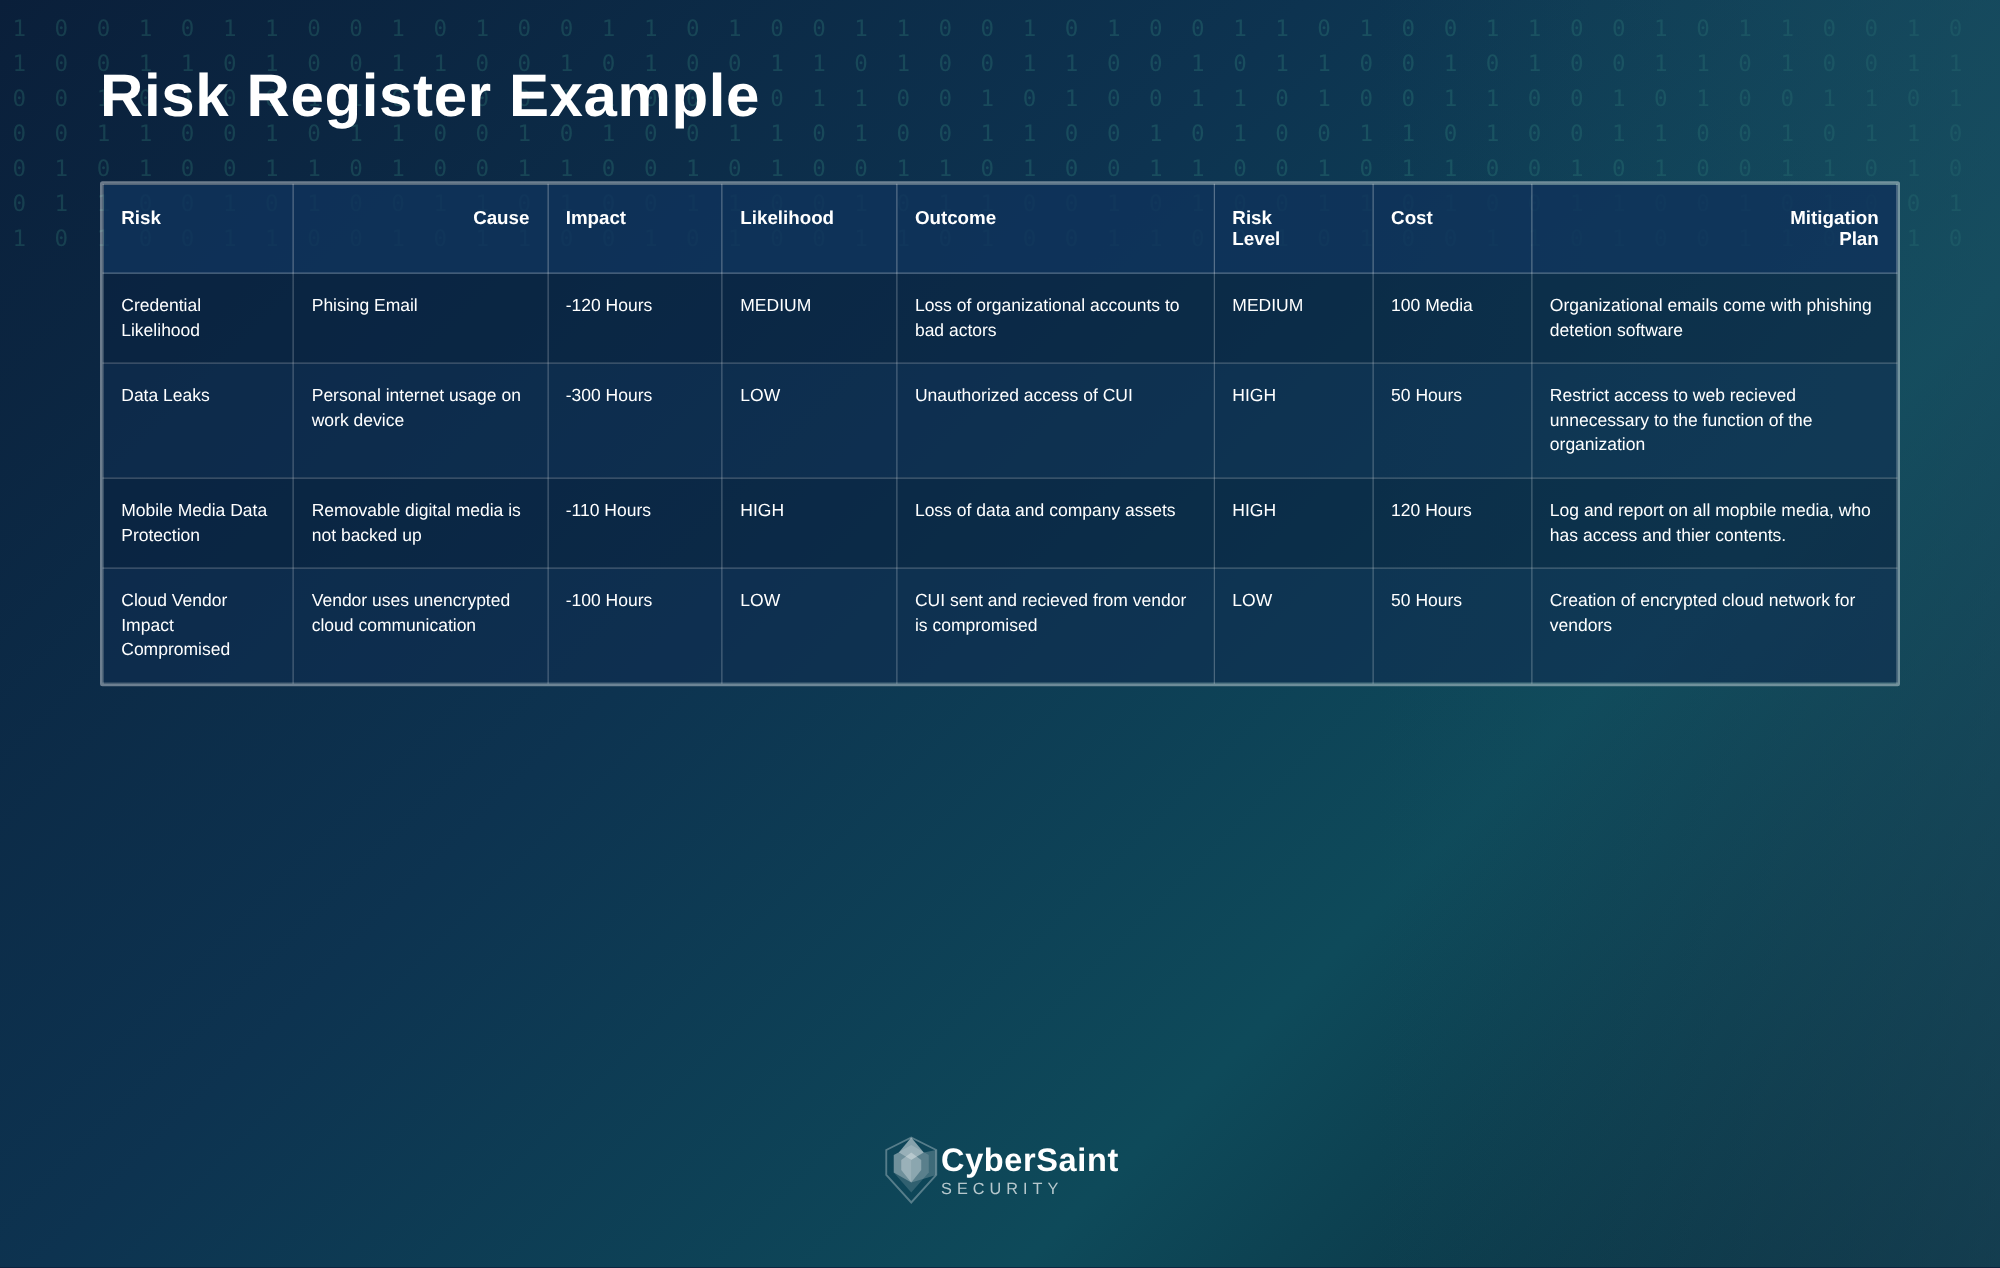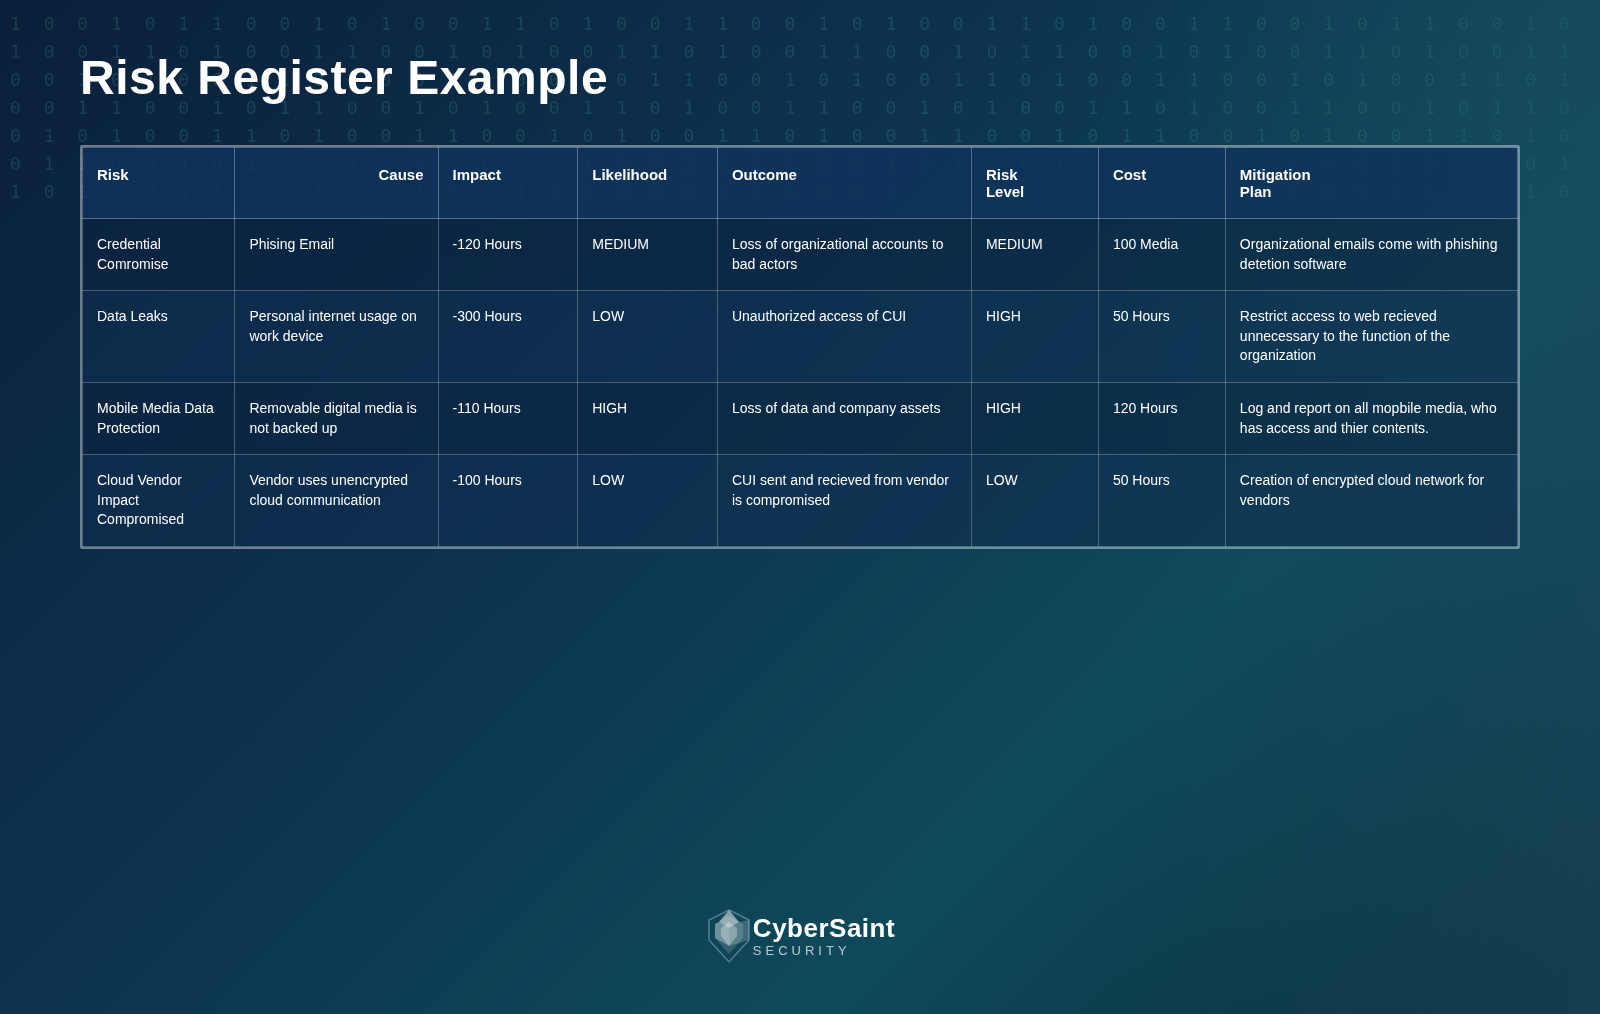--- a/index.html
+++ b/index.html
@@ -99,21 +99,21 @@
       line-height: 1.4;
     }
 
     .col-risk { width: 120px; }
     .col-cause { width: 160px; text-align: right; }
     .col-impact { width: 110px; }
     .col-likelihood { width: 110px; }
     .col-outcome { width: 200px; }
     .col-risklevel { width: 100px; }
     .col-cost { width: 100px; }
-    .col-mitigation { width: 230px; }
+    .col-mitigation { width: 230px; text-align: right; }
 
     .footer {
       position: absolute;
       bottom: 50px;
       left: 0;
       right: 0;
       display: flex;
       align-items: center;
       justify-content: center;
     }
@@ -164,21 +164,21 @@
           <th class="col-impact">Impact</th>
           <th class="col-likelihood">Likelihood</th>
           <th class="col-outcome">Outcome</th>
           <th class="col-risklevel">Risk<br>Level</th>
           <th class="col-cost">Cost</th>
           <th class="col-mitigation">Mitigation<br>Plan</th>
         </tr>
       </thead>
       <tbody id="table-body">
       <tr>
-            <td>Credential Comromise</td>
+            <td>Credential Likelihood</td>
             <td>Phising Email</td>
             <td>-120 Hours</td>
             <td>MEDIUM</td>
             <td>Loss of organizational accounts to bad actors</td>
             <td>MEDIUM</td>
             <td>100 Media</td>
             <td>Organizational emails come with phishing detetion software</td>
           </tr>
           <tr>
             <td>Data Leaks</td>

